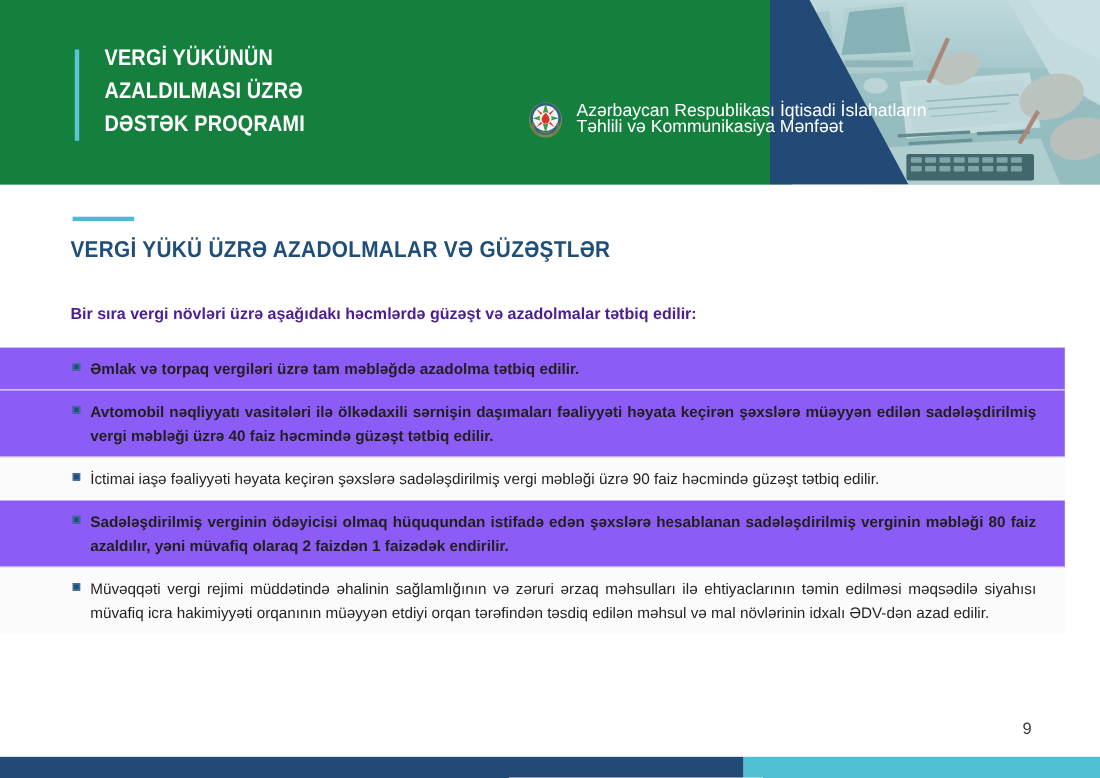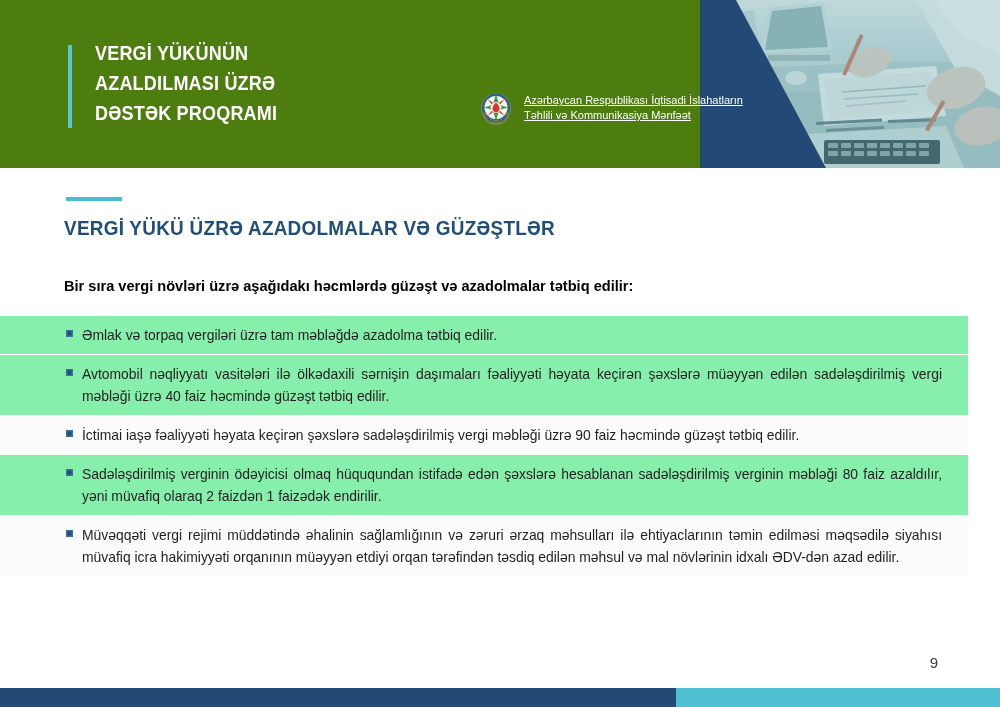--- a/index.html
+++ b/index.html
@@ -17,21 +17,21 @@
     font-family: "Liberation Sans", "DejaVu Sans", sans-serif;
     color: #231f20;
   }
 
   
   .header {
     position: absolute;
     left: 0; top: 0;
     width: 1000px;
     height: 168px;
-    background: #4d7c0f;
+    background: #15803d;
     overflow: hidden;
   }
   
   .header-photo {
     position: absolute;
     right: 0; top: 0;
     width: 280px;
     height: 168px;
     overflow: hidden;
     background: #cfe4e4;
@@ -78,24 +78,23 @@
     align-items: center;
     gap: 10px;
   }
   .emblem {
     width: 36px; height: 40px;
     flex: 0 0 36px;
     position: relative;
   }
   .org-text {
     color: #ffffff;
-    font-size: 11px;
+    font-size: 16px;
     line-height: 15px;
     white-space: nowrap;
-    text-decoration: underline;
   }
 
   
   .content {
     position: absolute;
     left: 0; top: 168px;
     width: 1000px;
     height: 407px;
     background: #ffffff;
   }
@@ -116,35 +115,35 @@
     text-transform: uppercase;
     white-space: nowrap;
     transform: scaleX(.9);
     transform-origin: left top;
   }
   .lead {
     position: absolute;
     left: 64px; top: 110px;
     font-weight: 700;
     font-size: 14.6px;
-    color: #000000;
+    color: #4c1d95;
     white-space: nowrap;
   }
 
   .bullet-list {
     position: absolute;
     left: 0; top: 148px;
     width: 968px;
   }
   .bullet-row {
     position: relative;
     padding: 8px 26px 8px 66px;
     border-bottom: 1px solid #ffffff;
   }
-  .bullet-row.odd  { background: #86efac; }
+  .bullet-row.odd  { background: #8b5cf6; font-weight: bold; }
   .bullet-row.even { background: #fbfbfc; }
 
   .bullet-marker {
     position: absolute;
     left: 66px; top: 14px;
     width: 7px; height: 7px;
     background: #1f4e79;
     box-shadow: inset 0 0 0 1.5px #3f6d9c;
   }
   .bullet-text {

